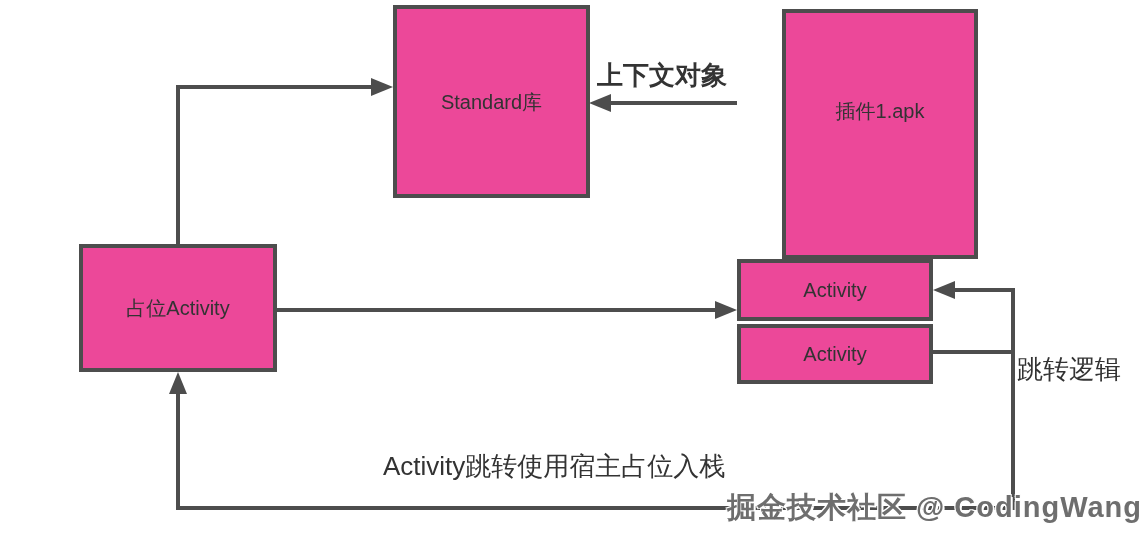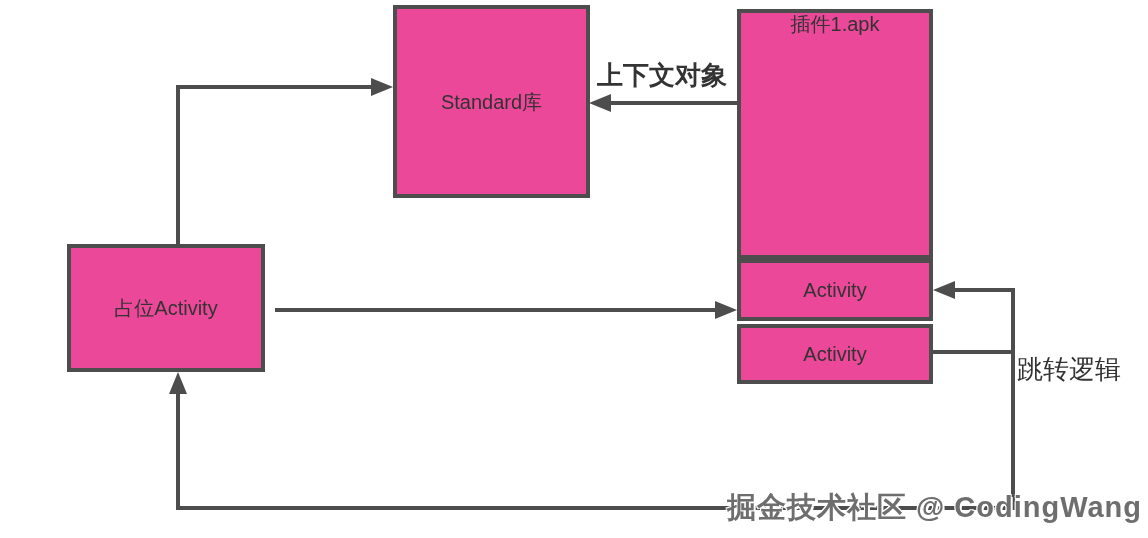--- a/index.html
+++ b/index.html
@@ -22,22 +22,23 @@
     border:4px solid var(--line);
     background:#ec4899;
     display:flex;
     align-items:center;
     justify-content:center;
     font-size:20px;
     color:var(--text);
     line-height:1.1;
   }
   .box.plugin-apk{
-    align-items:flex-start;
+    align-items:center;
     padding-bottom:46px;
+    margin-left:45px;
   }
   .hline,.vline{
     position:absolute;
     background:var(--line);
   }
   .hline{height:4px;}
   .vline{width:4px;}
   .arr{
     position:absolute;
     width:0;height:0;
@@ -80,21 +81,21 @@
     text-shadow:2px 2px 0 #ffffff,-1px -1px 0 #ffffff,1px -1px 0 #fcfcfc,-1px 1px 0 #fcfcfc;
     letter-spacing:1px;
   }
 </style>
 </head>
 <body>
 
 <div class="canvas">
 
 
-  <div class="box" style="left:67px;top:244px;width:198px;height:128px;">
+  <div class="box" style="left:79px;top:244px;width:198px;height:128px;">
     <span>占位Activity</span>
   </div>
 
   <div class="box" style="left:393px;top:5px;width:197px;height:193px;">
     <span>Standard库</span>
   </div>
 
   <div class="box plugin-apk" style="left:737px;top:9px;width:196px;height:250px;">
     <span>插件1.apk</span>
   </div>
@@ -120,16 +121,17 @@
 
   <div class="hline" style="left:933px;top:350px;width:82px;"></div>
   <div class="vline" style="left:1011px;top:288px;height:222px;"></div>
   <div class="hline" style="left:950px;top:288px;width:63px;"></div>
   <div class="arr left" style="left:933px;top:281px;"></div>
   <div class="edge-label" style="left:1017px;top:308px;margin-top:44px;">跳转逻辑</div>
 
   <div class="hline" style="left:176px;top:506px;width:839px;"></div>
   <div class="vline" style="left:176px;top:390px;height:120px;"></div>
   <div class="arr up" style="left:169px;top:372px;"></div>
+  <div class="note" style="left:383px;top:449px;">Activity跳转使用宿主占位入栈</div>
 
   <div class="watermark">掘金技术社区 @ CodingWang</div>
 
 </div>
 
 </body></html>

